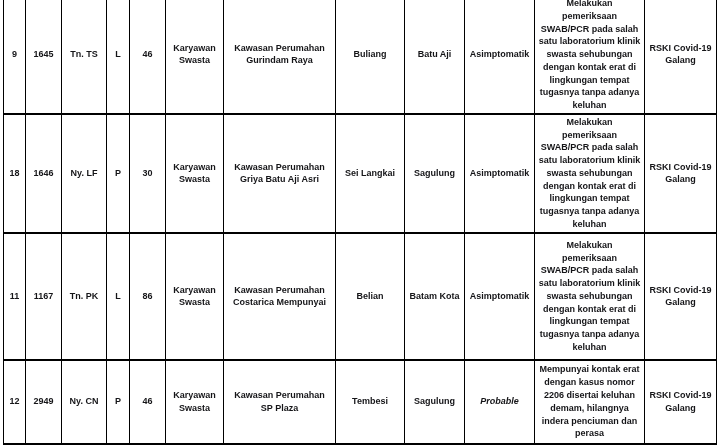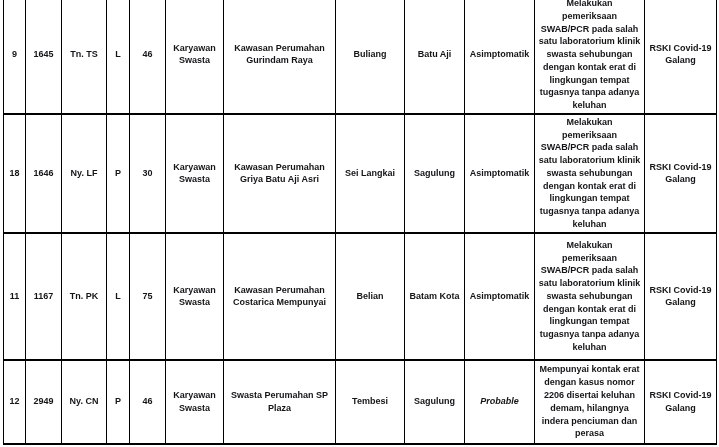--- a/index.html
+++ b/index.html
@@ -101,37 +101,37 @@
         <td>Sagulung</td>
         <td data-style="normal">Asimptomatik</td>
         <td>Melakukan pemeriksaan SWAB/PCR pada salah satu laboratorium klinik swasta sehubungan dengan kontak erat di lingkungan tempat tugasnya tanpa adanya keluhan</td>
         <td>RSKI Covid-19 Galang</td>
       </tr>
       <tr class="row-3">
         <td>11</td>
         <td>1167</td>
         <td>Tn. PK</td>
         <td>L</td>
-        <td>75</td>
+        <td>86</td>
         <td>Karyawan Swasta</td>
         <td>Kawasan Perumahan Costarica Mempunyai</td>
         <td>Belian</td>
         <td>Batam Kota</td>
         <td data-style="normal">Asimptomatik</td>
         <td>Melakukan pemeriksaan SWAB/PCR pada salah satu laboratorium klinik swasta sehubungan dengan kontak erat di lingkungan tempat tugasnya tanpa adanya keluhan</td>
         <td>RSKI Covid-19 Galang</td>
       </tr>
       <tr class="row-4">
         <td>12</td>
         <td>2949</td>
         <td>Ny. CN</td>
         <td>P</td>
         <td>46</td>
         <td>Karyawan Swasta</td>
-        <td>Swasta Perumahan SP Plaza</td>
+        <td>Kawasan Perumahan SP Plaza</td>
         <td>Tembesi</td>
         <td>Sagulung</td>
         <td data-style="italic">Probable</td>
         <td>Mempunyai kontak erat dengan kasus nomor 2206 disertai keluhan demam, hilangnya indera penciuman dan perasa</td>
         <td>RSKI Covid-19 Galang</td>
       </tr>
     </tbody>
   </table>
 </div>
 

